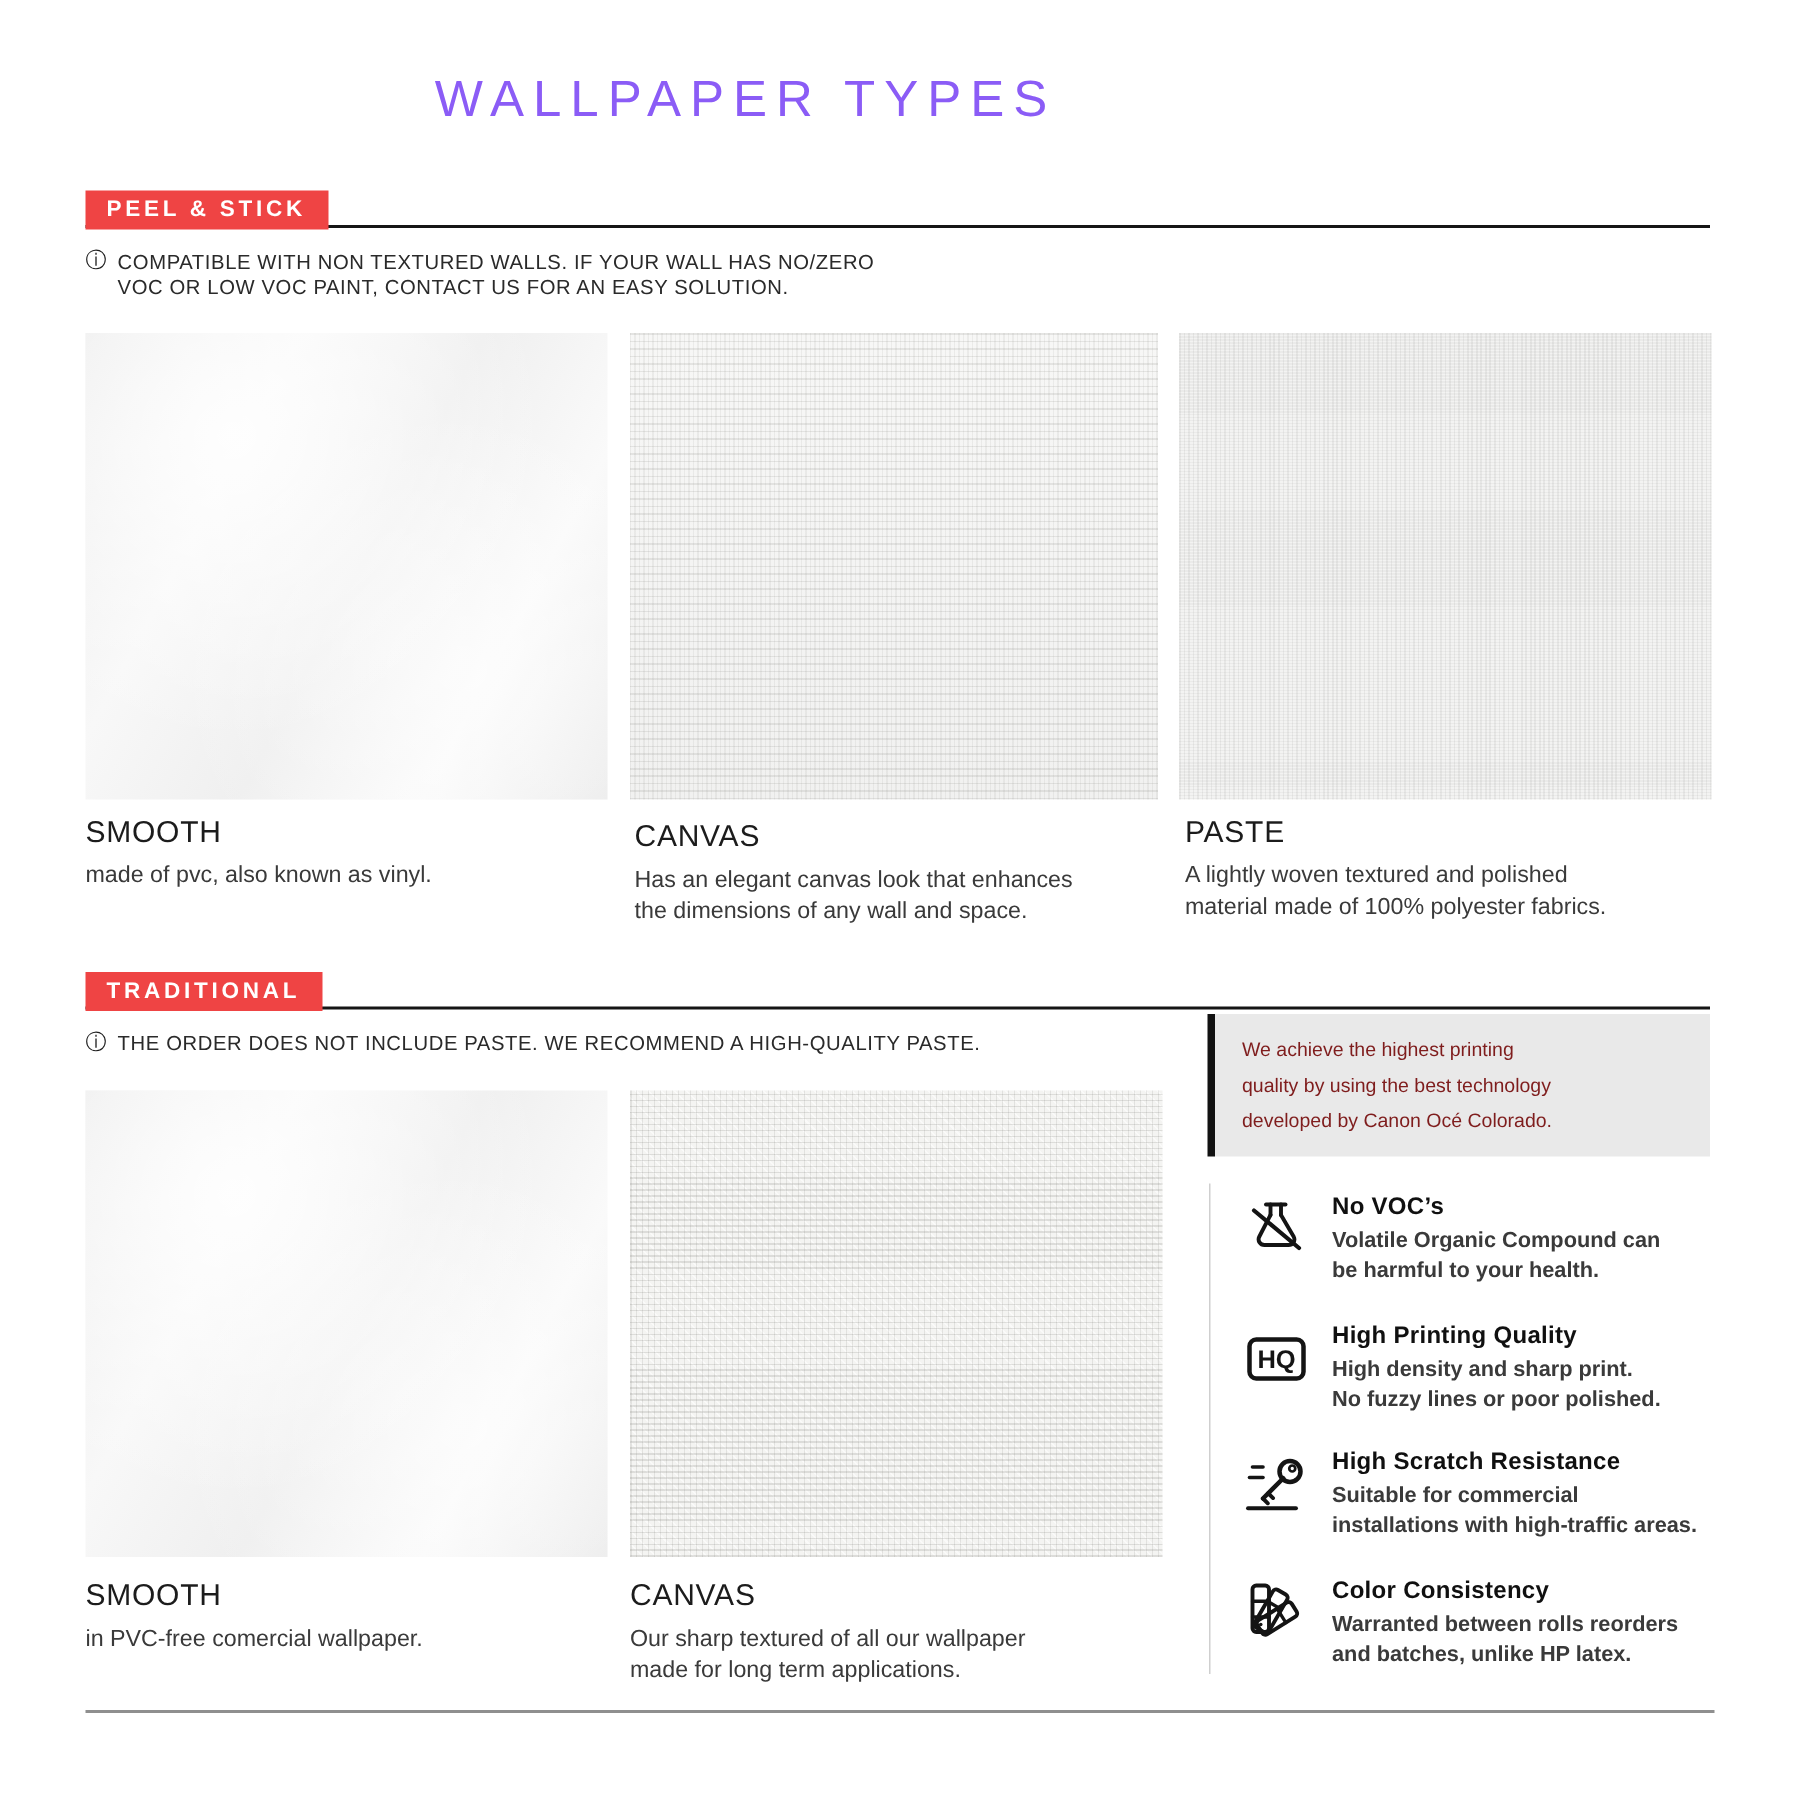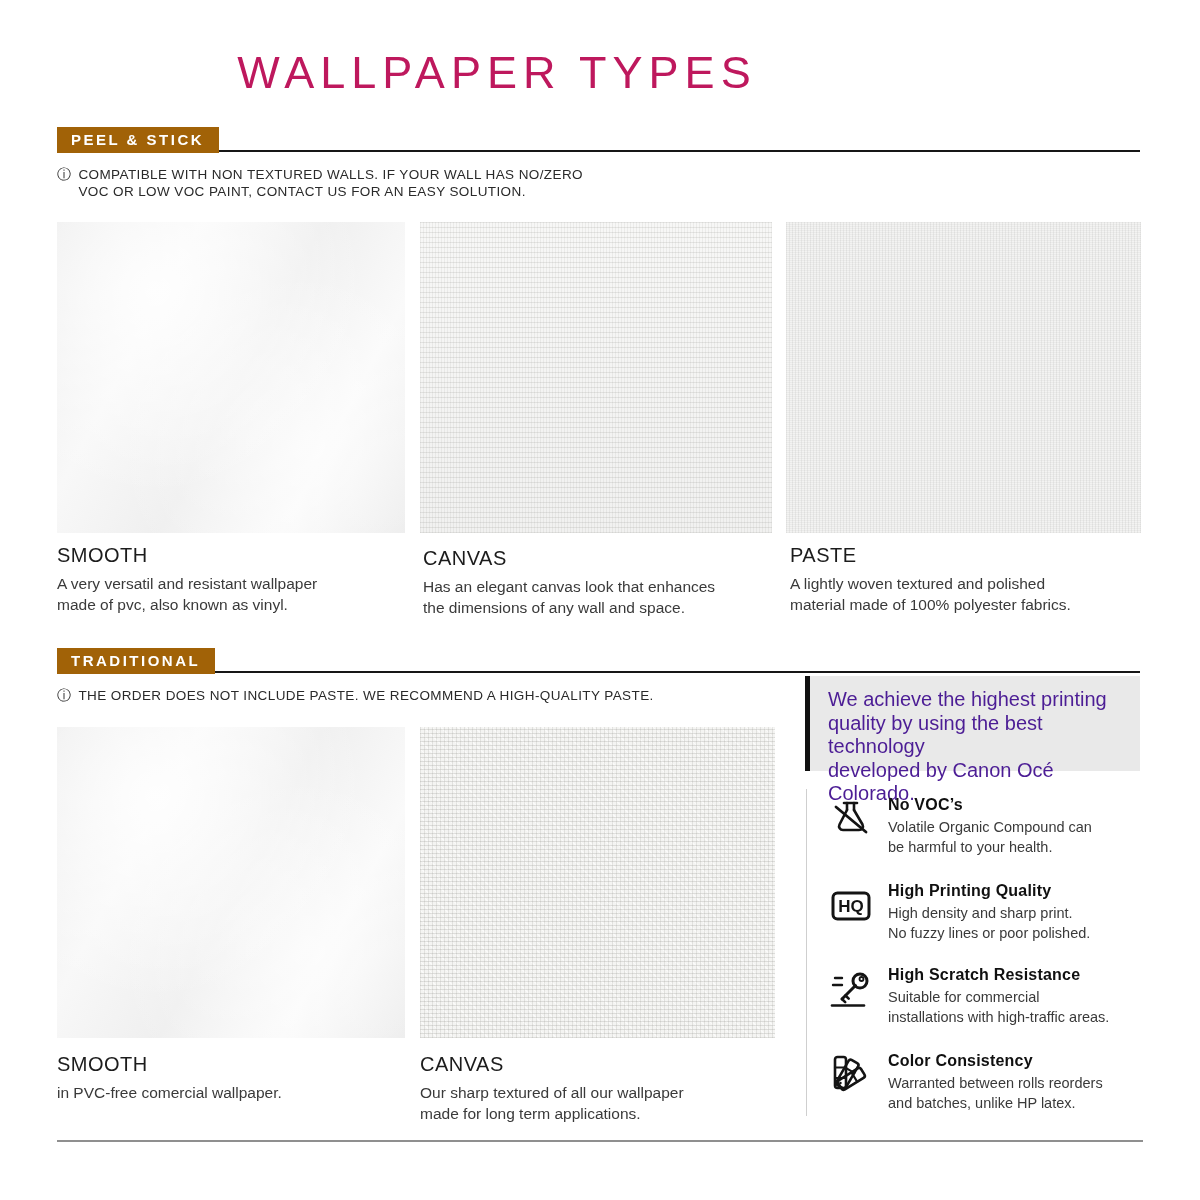--- a/index.html
+++ b/index.html
@@ -1,22 +1,22 @@
 <!DOCTYPE html>
 <html><head>
 <meta charset="utf-8">
 <style>
   html,body{margin:0;padding:0;background:#ffffff;}
   .canvas{position:relative;width:1200px;height:1200px;background:#ffffff;
           font-family:"Liberation Sans",sans-serif;color:#1f1f1f;overflow:hidden;}
   .abs{position:absolute;}
 
-  .page-title{font-size:45px;letter-spacing:6px;font-weight:400;color:#be185d;text-align:center;}
-
-  .section-tag{display:inline-block;background:#a16207;color:#ffffff;font-size:15px;font-weight:700;
+  .page-title{font-size:34px;letter-spacing:6px;font-weight:400;color:#8b5cf6;text-align:center;}
+
+  .section-tag{display:inline-block;background:#ef4444;color:#ffffff;font-size:15px;font-weight:700;
                letter-spacing:2.5px;padding:4px 15px 5px 14px;}
   .section-line{height:2px;background:#161616;}
 
   .note{display:flex;gap:7px;font-size:13.5px;letter-spacing:.4px;color:#2a2a2a;line-height:17px;}
   .info-glyph{font-family:"DejaVu Sans",sans-serif;font-size:14px;line-height:16px;color:#1c1c1c;}
 
   .swatch{position:absolute;height:311px;}
   .tex-smooth{
     background:
       radial-gradient(ellipse at 28% 22%, rgba(255,255,255,.85), rgba(255,255,255,0) 60%),
@@ -42,27 +42,27 @@
       repeating-linear-gradient(0deg, rgba(112,112,106,.18) 0 1px, rgba(0,0,0,0) 1px 4px),
       repeating-linear-gradient(90deg, rgba(112,112,106,.14) 0 1px, rgba(0,0,0,0) 1px 4px),
       repeating-linear-gradient(45deg, rgba(255,255,255,.55) 0 1px, rgba(0,0,0,0) 1px 6px);
   }
 
   .cap-name{font-size:20px;font-weight:400;letter-spacing:.5px;color:#1c1c1c;}
   .cap-desc{font-size:15.5px;color:#3a3a3a;line-height:20.5px;margin-top:7px;}
 
   .callout-bar{background:#111111;}
   .callout-box{background:#e9e9e9;}
-  .callout-text{padding:12px 14px 0 18px;font-size:20px;line-height:23.5px;color:#4c1d95;}
+  .callout-text{padding:12px 14px 0 18px;font-size:13px;line-height:23.5px;color:#7f1d1d;}
 
   .vthin{background:#cfcfcf;}
 
   .feature-text{width:262px;}
   .feature-title{font-size:16px;font-weight:700;color:#101010;letter-spacing:.2px;}
-  .feature-desc{font-size:14.5px;color:#3a3a3a;line-height:19.5px;margin-top:4px;}
+  .feature-desc{font-size:14.5px;color:#3a3a3a;line-height:19.5px;margin-top:4px;font-weight:bold;}
 
   .rule-gray{background:#8f8f8f;}
 
   svg.icon{display:block;}
   svg.icon *{stroke:#141414;fill:none;stroke-linecap:round;stroke-linejoin:round;}
   svg.icon text{fill:#141414;stroke:none;font-family:"Liberation Sans",sans-serif;font-weight:bold;}
   svg.icon .dotfill{fill:#141414;stroke:none;}
 </style>
 </head>
 <body>
@@ -84,21 +84,20 @@
     </div>
   </div>
 
   <div class="swatch tex-smooth" style="left:57px;top:222px;width:348px;"></div>
   <div class="swatch tex-canvas" style="left:420px;top:222px;width:352px;"></div>
   <div class="swatch tex-fabric" style="left:786px;top:222px;width:355px;"></div>
 
   <div class="abs" style="left:57px;top:544px;width:345px;">
     <div class="cap-name">SMOOTH</div>
     <div class="cap-desc">
-      <div>A very versatil and resistant wallpaper</div>
       <div>made of pvc, also known as vinyl.</div>
     </div>
   </div>
   <div class="abs" style="left:423px;top:547px;width:350px;">
     <div class="cap-name">CANVAS</div>
     <div class="cap-desc">
       <div>Has an elegant canvas look that enhances</div>
       <div>the dimensions of any wall and space.</div>
     </div>
   </div>

